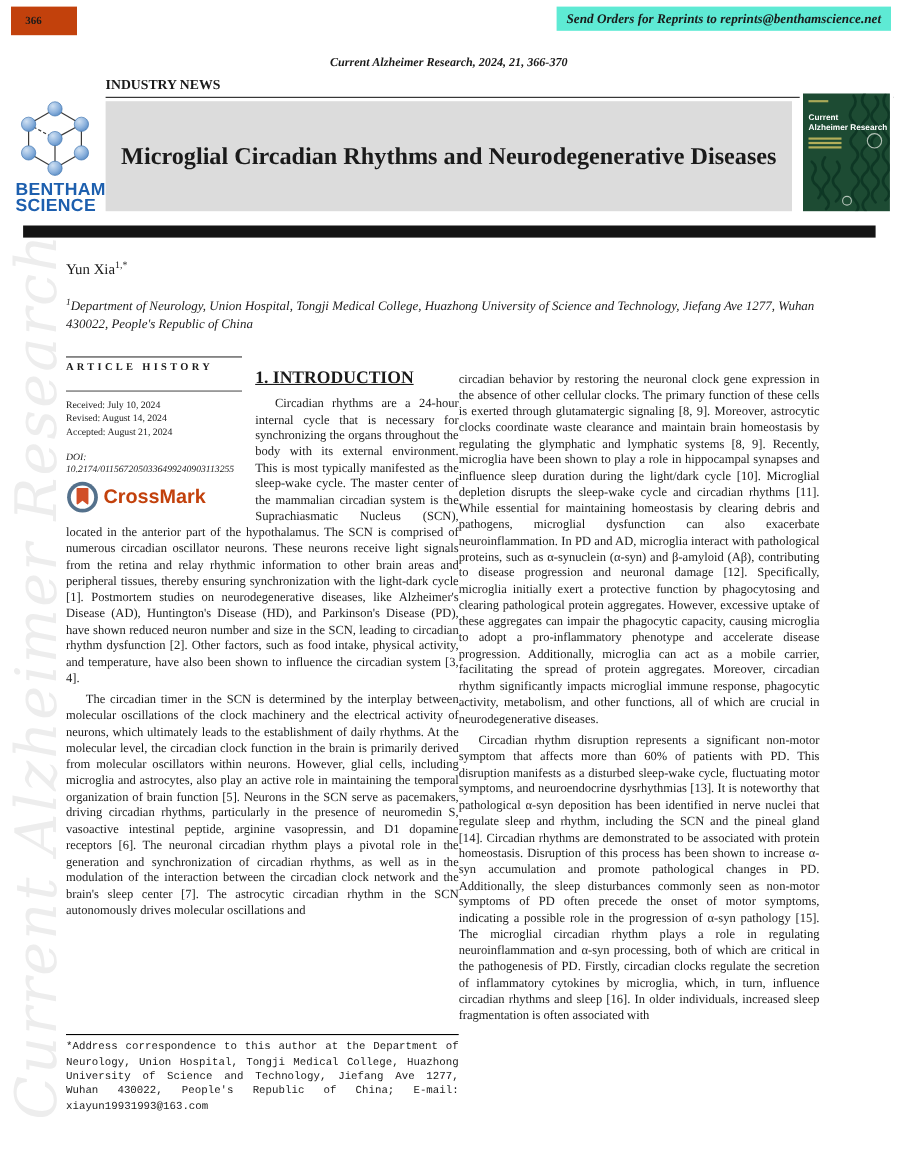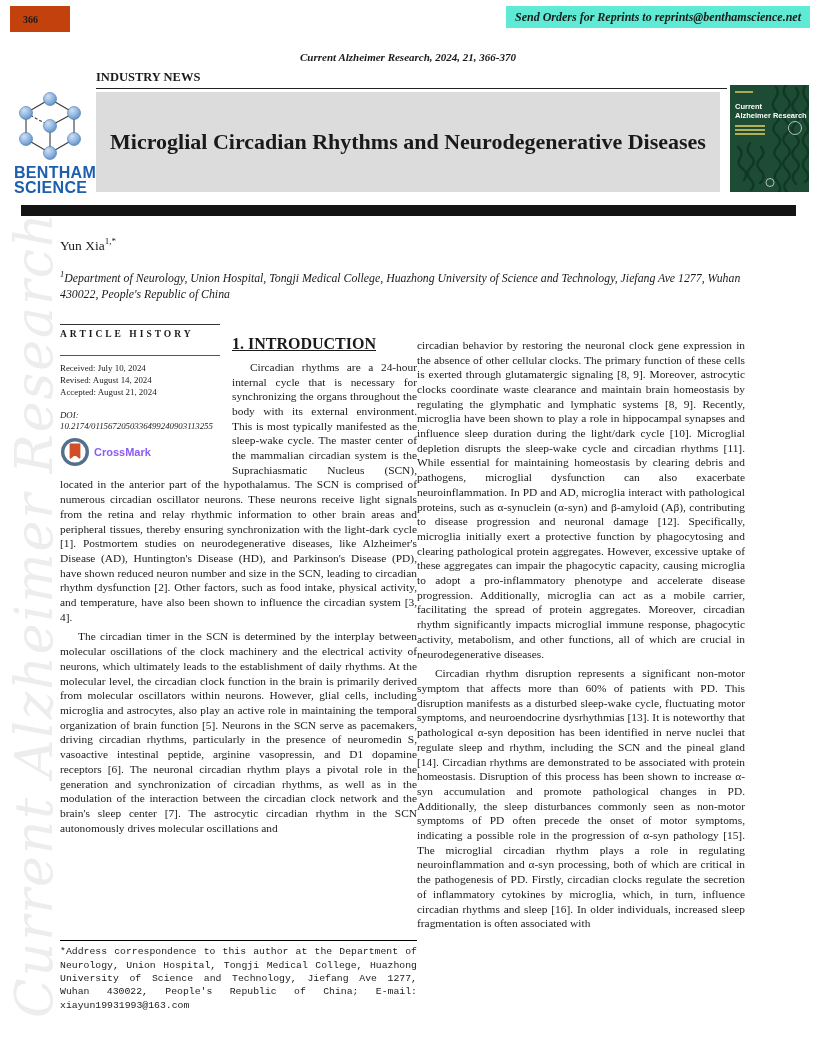--- a/index.html
+++ b/index.html
@@ -66,22 +66,22 @@
   .body-text p{margin:0 0 5px 0;font-size:11.4px;line-height:14.7px;text-align:justify;}
   p.indent{text-indent:18px;}
   
   .history-box{float:left;width:160px;margin:0 12px 6px 0;box-sizing:border-box;
     border-top:1.5px solid #333;padding-top:4px;}
   .history-heading{font-weight:bold;font-size:9.5px;letter-spacing:3px;
     border-bottom:1px solid #555;padding-bottom:16px;margin-bottom:7px;}
   .history-line{font-size:8.9px;line-height:1.34;}
   .doi-block{margin-top:11px;font-style:italic;font-size:8.8px;line-height:1.25;}
   .crossmark{display:flex;align-items:center;margin-top:5px;cursor:pointer;}
-  .crossmark-label{font-family:"Liberation Sans", sans-serif;font-size:11px;
-    font-weight:600;margin-left:4px;color:#8b5cf6;}
+  .crossmark-label{font-family:"Liberation Sans", sans-serif;font-size:18px;
+    font-weight:600;margin-left:4px;color:#c2410c;}
   h2.intro{font-size:16px;font-weight:bold;margin:11px 0 7px 0;text-decoration:underline;}
   
   .footnote{margin-top:auto;border-top:1px solid #000;padding-top:4px;
     font-size:9.8px;line-height:1.36;text-align:justify;font-family:Liberation Mono, monospace;}
   
   .footer{position:absolute;top:1076px;left:0;width:100%;display:flex;
     justify-content:center;gap:20px;font-weight:bold;font-size:11.5px;}
 </style>
 </head>
 <body>

